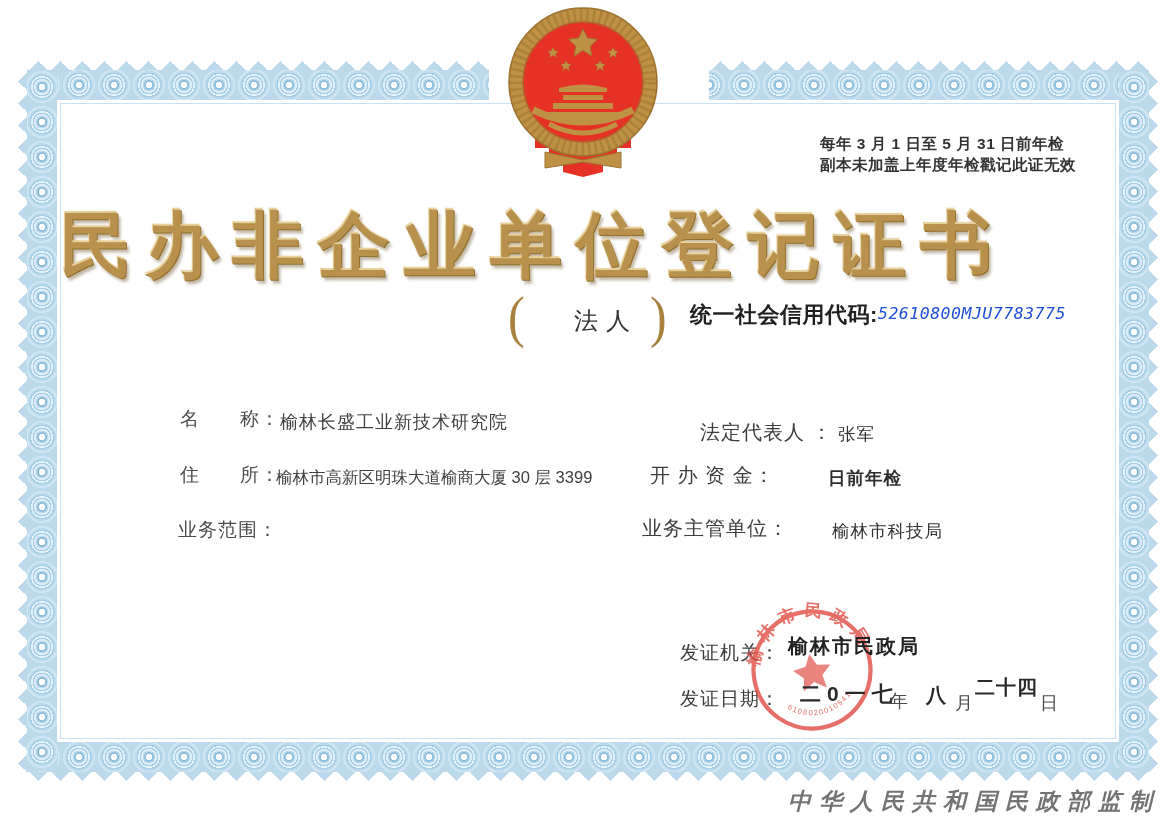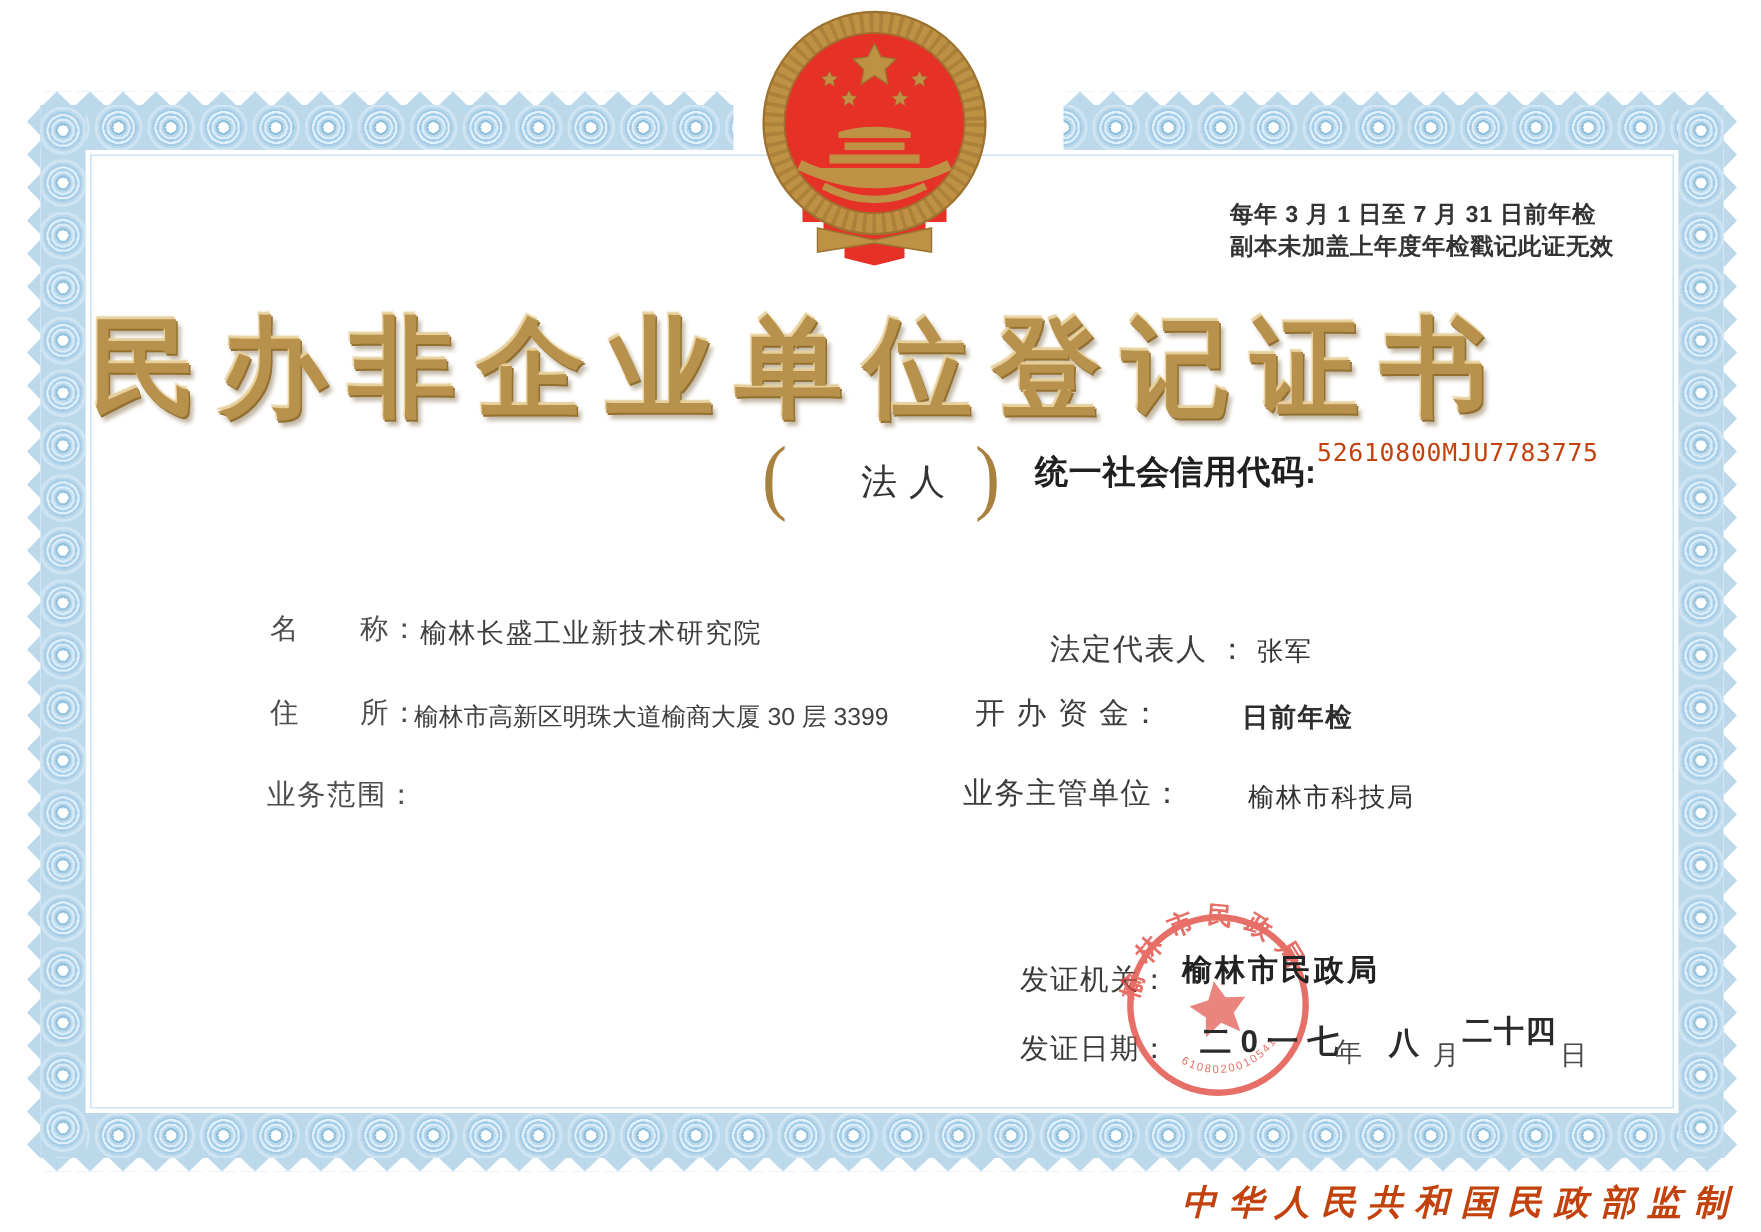--- a/index.html
+++ b/index.html
@@ -44,21 +44,21 @@
     font-size:72px; font-weight:bold; letter-spacing:14px; color:#b8914c;
     text-shadow:-1px -2px 1px #e6cf9a, 1px 1px 0 #93702f, 3px 4px 3px rgba(100,75,30,0.4);
     font-family:"Liberation Sans", sans-serif; }
 
   
   .paren { position:absolute; font-family:"Liberation Serif", serif; font-size:50px; font-weight:normal; color:#a8813f; transform:scaleY(1.12); }
   .paren-open  { left:508px; top:288px; }
   .paren-close { left:650px; top:288px; }
   .entity-type { position:absolute; left:574px; top:305px; font-size:24px; color:#333; letter-spacing:8px; }
   .code-label  { position:absolute; left:690px; top:300px; font-size:22px; font-weight:bold; color:#1f1f1f; letter-spacing:0.5px; }
-  .code-value  { position:absolute; left:878px; top:292px; font-size:16.5px; color:#c2410c; font-family:"DejaVu Sans Mono", monospace; letter-spacing:0.5px; }
+  .code-value  { position:absolute; left:878px; top:304px; font-size:16.5px; color:#1d4ed8; font-family:"DejaVu Sans Mono", monospace; letter-spacing:0.5px;font-style:italic; }
 
   
   .lbl { position:absolute; font-size:19px; color:#4c4c4c; letter-spacing:1px; }
   .val { position:absolute; color:#3f3f3f; }
   .l1 { left:180px; top:406px; } .v1 { left:280px; top:410px; font-size:18px; letter-spacing:1px; }
   .l2 { left:180px; top:462px; } .v2 { left:276px; top:467px; font-size:16.5px; }
   .l3 { left:178px; top:517px; }
   .v3 { left:282px; top:518px; width:322px; font-size:15.5px; line-height:30.8px; text-align:justify; color:#454545; }
 
   .rlbl { position:absolute; font-size:20px; color:#3d3d3d; letter-spacing:1px; }
@@ -77,21 +77,21 @@
   .date-year-unit  { left:890px; top:689px; font-size:18px; color:#4a4a4a; }
   .date-month      { left:926px; top:682px; font-size:20px; font-weight:bold; }
   .date-month-unit { left:955px; top:691px; font-size:18px; color:#4a4a4a; }
   .date-day        { left:975px; top:674px; font-size:20px; font-weight:bold; letter-spacing:1px; }
   .date-day-unit   { left:1040px; top:691px; font-size:18px; color:#4a4a4a; }
 
   
   .seal { position:absolute; left:746px; top:602px; width:132px; height:136px; z-index:5; }
 
   
-  .footer { position:absolute; right:14px; top:786px; font-size:23px; letter-spacing:8px; color:#c2410c;
+  .footer { position:absolute; right:14px; top:786px; font-size:23px; letter-spacing:8px; color:#737373;
     font-family:"Liberation Serif", serif; font-style:italic; font-weight:bold; }
 </style>
 </head>
 <body>
 
 <div class="page">
 
   <div class="frame">
     <div class="band band-top"></div>
     <div class="band band-bottom"></div>
@@ -133,21 +133,21 @@
       <rect x="50" y="110" width="72" height="7"></rect>
     </g>
 
     <path d="M36,108 Q86,132 136,108" stroke="#bf9144" stroke-width="7" fill="none"></path>
     <path d="M52,122 Q86,140 120,122" stroke="#bf9144" stroke-width="5" fill="none"></path>
 
     <path d="M48,150 L86,158 L124,150 L124,166 L86,160 L48,166 Z" fill="#bf9144" stroke="#9a7430" stroke-width="1"></path>
   </svg>
 
   <div class="notice">
-    <div>每年 3 月 1 日至 7 月 31 日前年检</div>
+    <div>每年 3 月 1 日至 5 月 31 日前年检</div>
     <div>副本未加盖上年度年检戳记此证无效</div>
   </div>
 
   <div class="cert-title">民办非企业单位登记证书</div>
 
   <span class="paren paren-open">(</span>
   <span class="entity-type">法人</span>
   <span class="paren paren-close">)</span>
   <span class="code-label">统一社会信用代码:</span>
   <span class="code-value">52610800MJU7783775</span>

